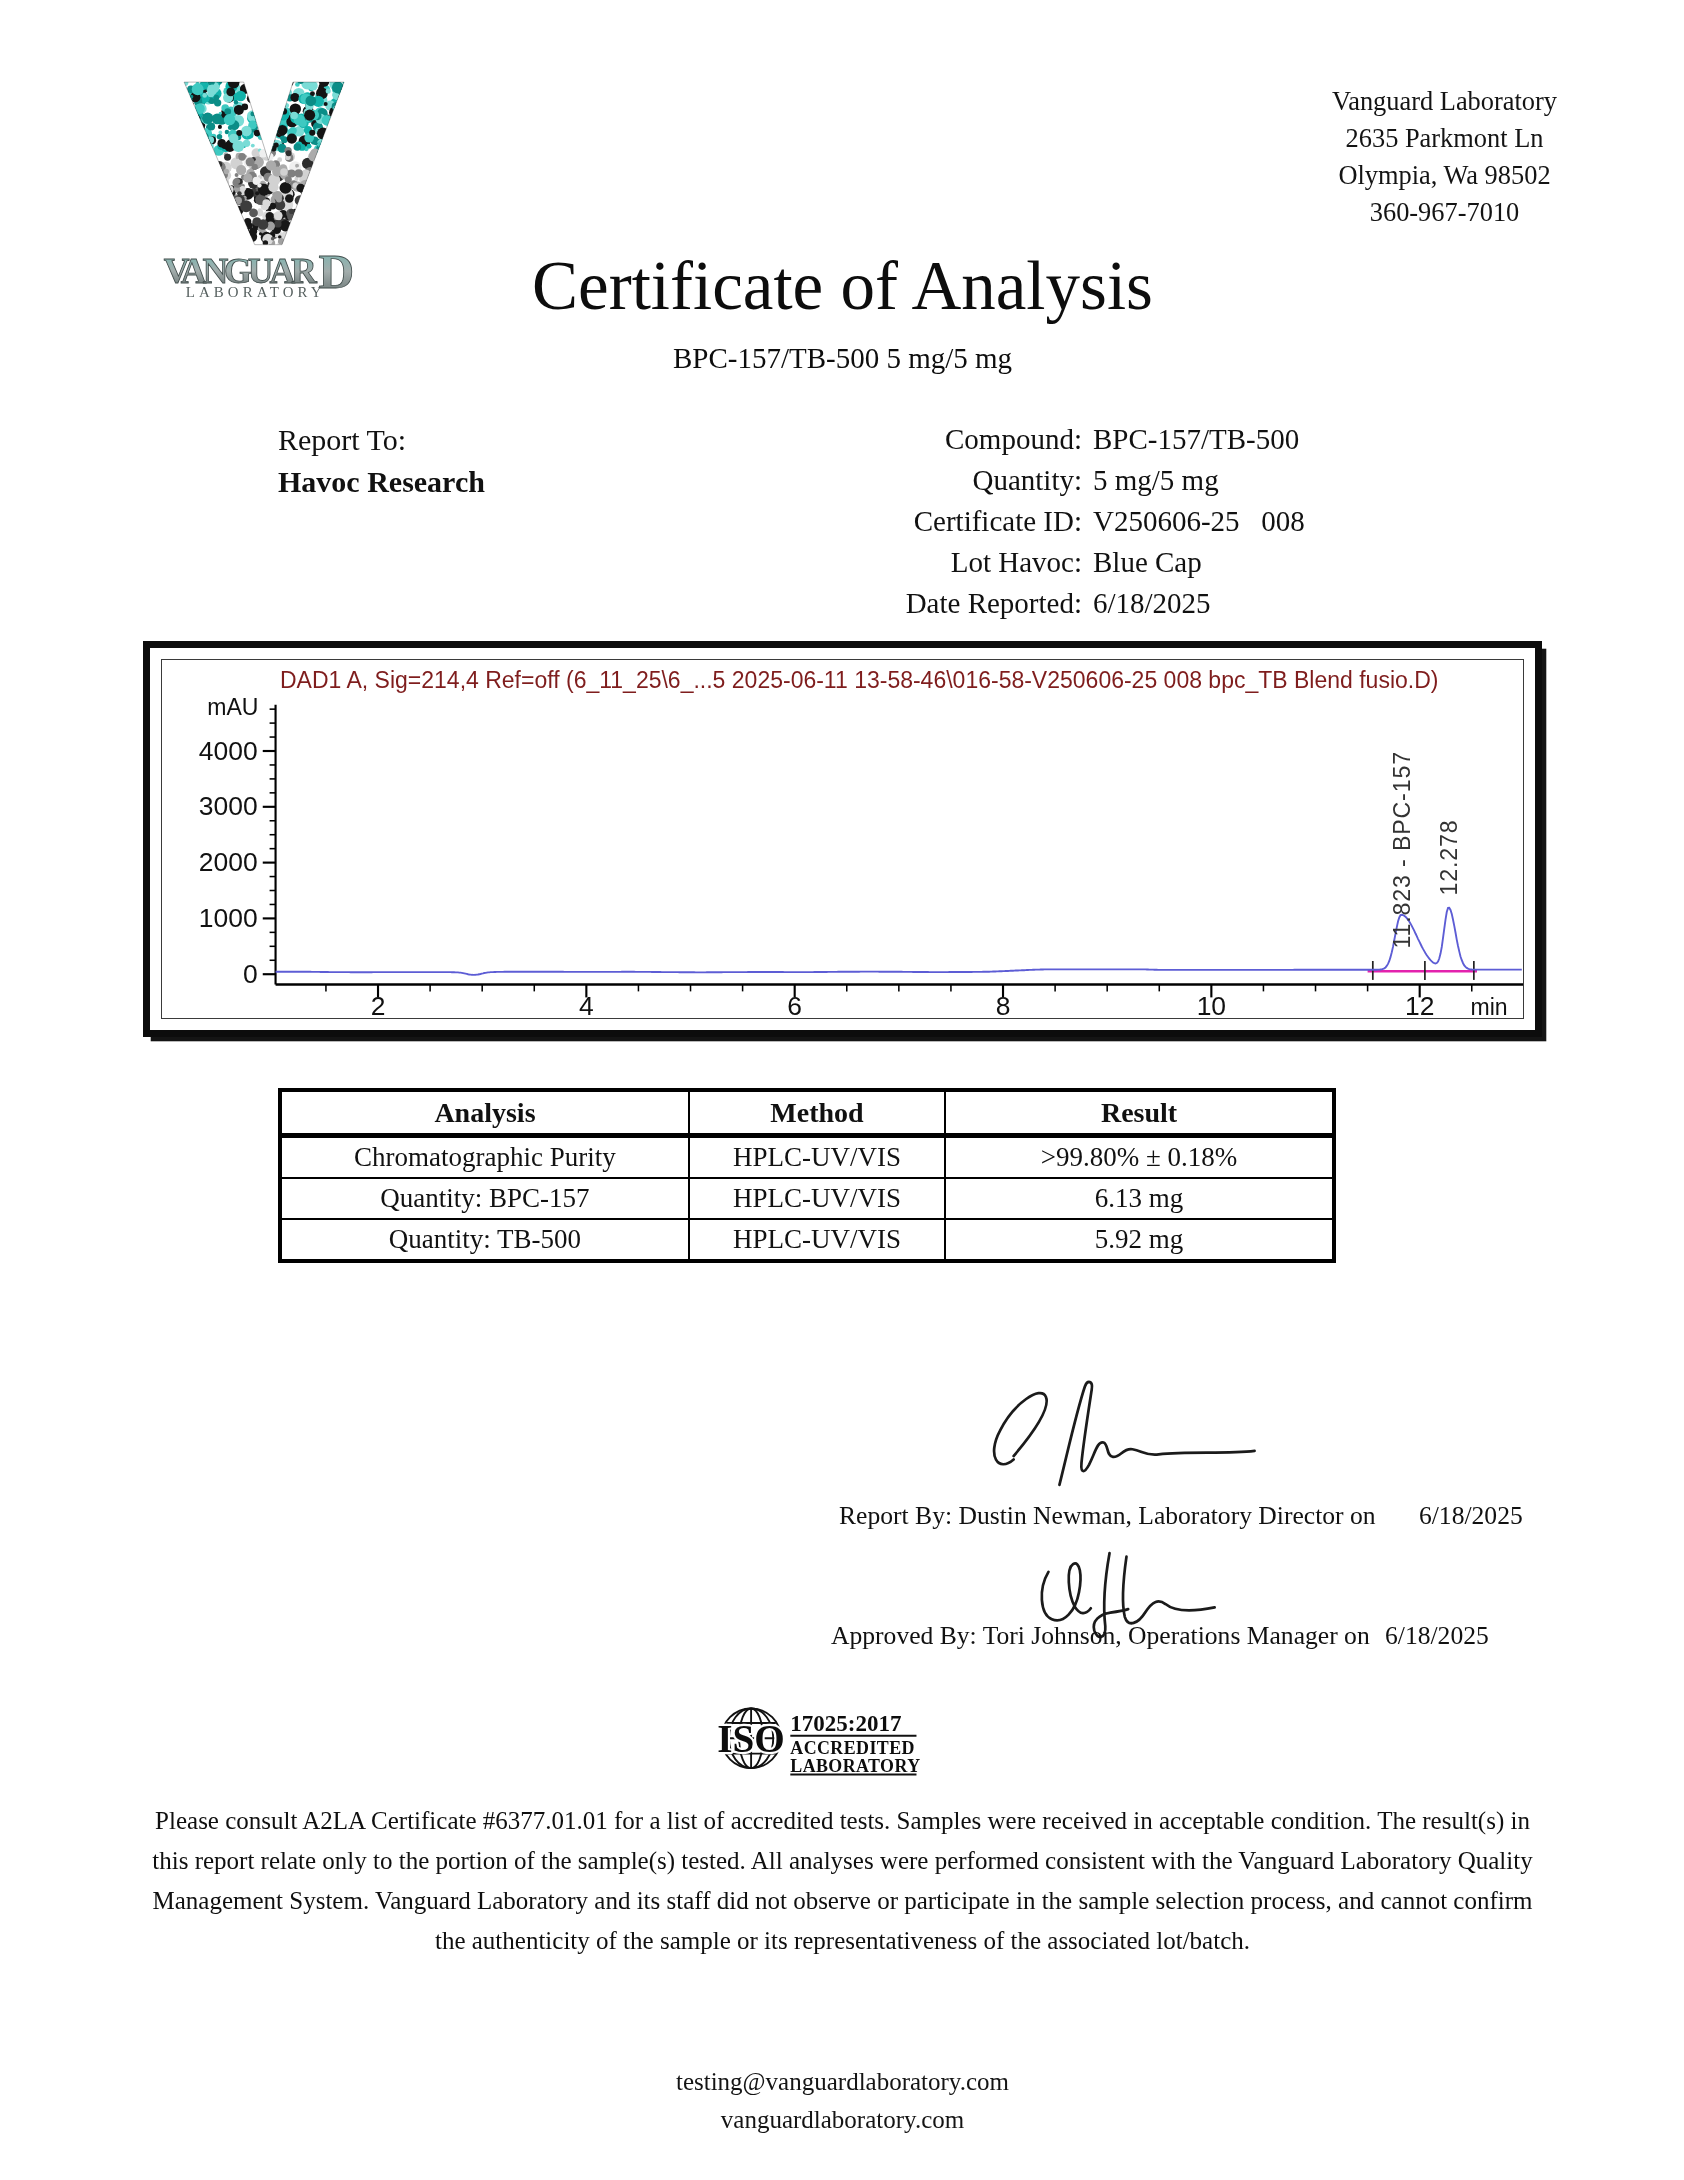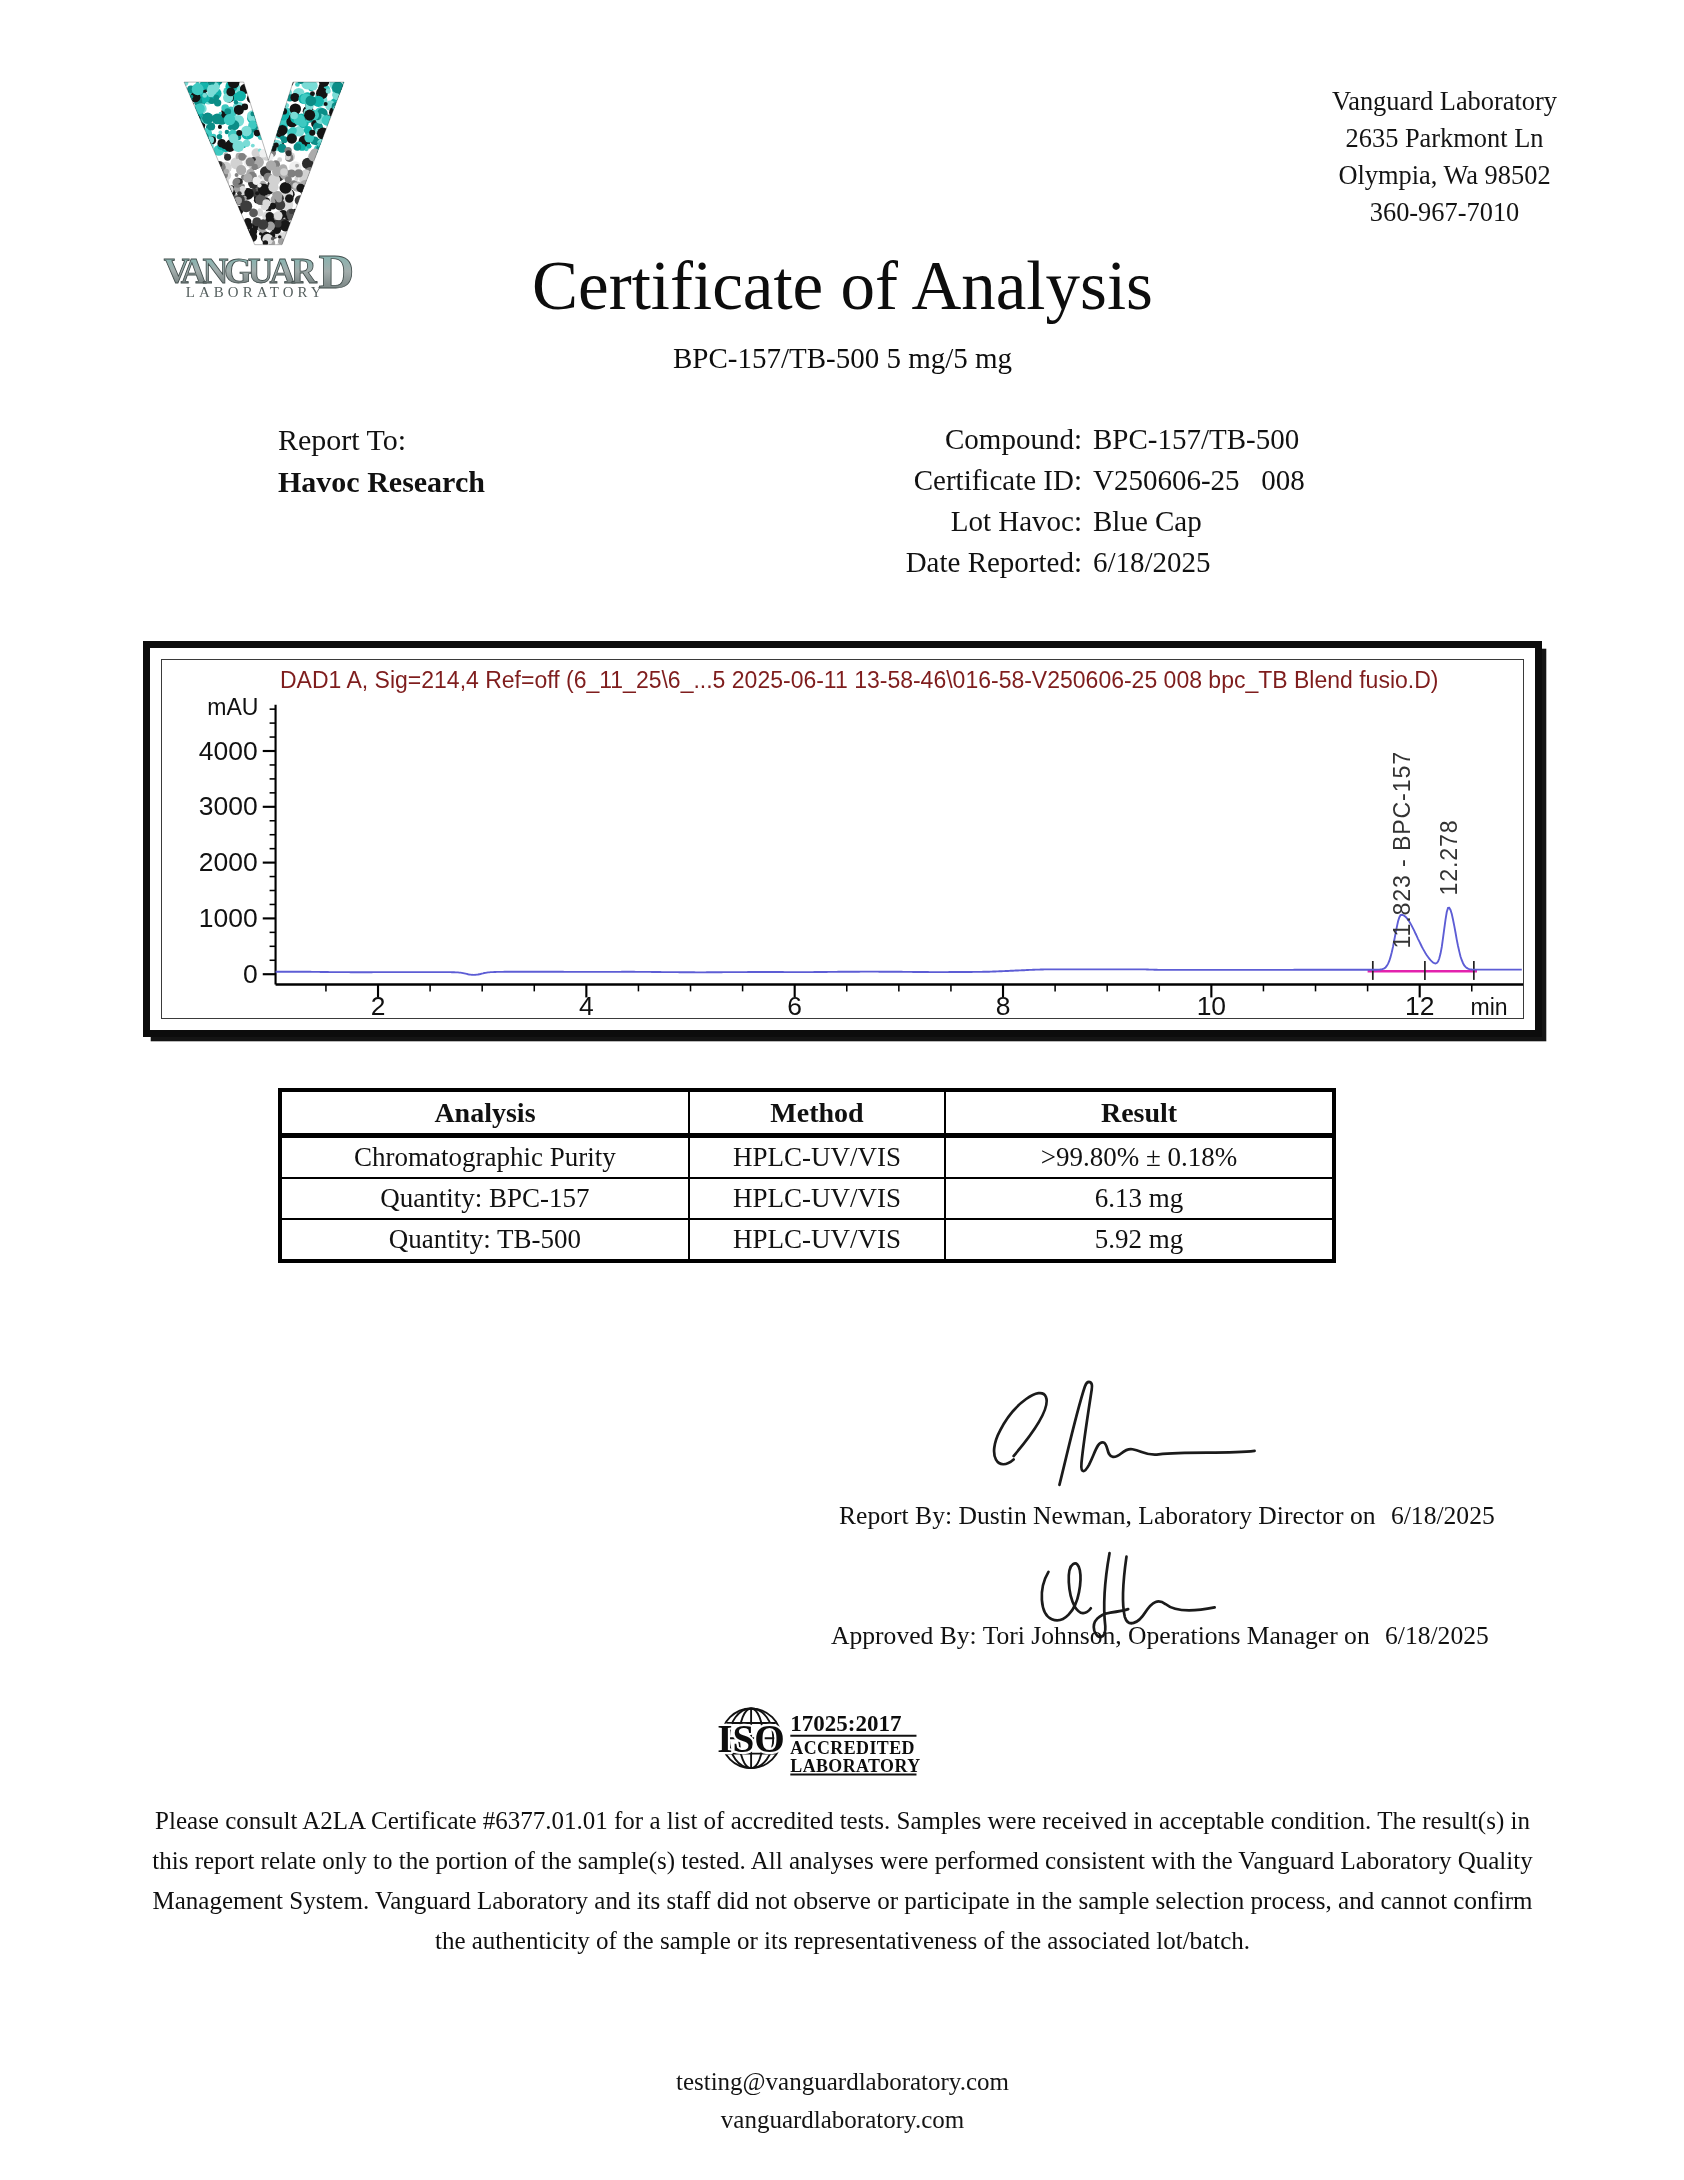--- a/index.html
+++ b/index.html
@@ -887,20 +887,24 @@
     <div>Report To:</div>
     <div class="name">Havoc Research</div>
   </div>
 
   <div class="abs details">
     <div class="drow">
       <span class="dlabel">Compound:</span>
       <span class="dval">BPC-157/TB-500</span>
     </div>
     <div class="drow">
+      <span class="dlabel">Quantity:</span>
+      <span class="dval">5 mg/5 mg</span>
+    </div>
+    <div class="drow">
       <span class="dlabel">Certificate ID:</span>
       <span class="dval">V250606-25   008</span>
     </div>
     <div class="drow">
       <span class="dlabel">Lot Havoc:</span>
       <span class="dval">Blue Cap</span>
     </div>
     <div class="drow">
       <span class="dlabel">Date Reported:</span>
       <span class="dval">6/18/2025</span>
@@ -1007,21 +1011,21 @@
       <td>HPLC-UV/VIS</td>
       <td>5.92 mg</td>
     </tr>
   </tbody>
     </table>
 
   <svg class="abs" style="left:984px;top:1378px;" width="290" height="112" viewBox="0 0 340 132">
     <path class="sig-path" d="M34,96 C16,112 2,92 18,62 C34,30 66,8 72,22 C78,36 56,66 34,92"></path>
     <path class="sig-path" d="M88,126 C98,86 108,40 118,10 C121,2 128,3 126,14 C122,40 116,78 114,100 C113,112 117,113 123,102 C130,88 133,74 140,76 C146,78 143,92 151,93 C160,94 163,82 174,84 C186,86 190,92 205,90 C240,86 285,90 318,86"></path>
   </svg>
-  <div class="abs sigline" style="left:839px;top:1501px;">
+  <div class="abs sigline" style="left:839px;top:1501px;gap:28px;">
     <span>Report By: Dustin Newman, Laboratory Director on</span>
     <span class="date">6/18/2025</span>
   </div>
 
   <svg class="abs" style="left:1031px;top:1543px;" width="213" height="106" viewBox="0 0 250 125">
     <path class="sig-path" d="M20,34 C8,54 10,84 24,90 C38,96 52,80 56,58 C60,38 57,20 49,25 C41,30 43,60 51,75 C57,85 64,85 70,77"></path>
     <path class="sig-path" d="M92,12 C87,40 84,72 87,98 C88,112 78,116 74,103 C71,92 80,84 93,82 C101,81 108,80 114,78"></path>
     <path class="sig-path" d="M112,16 C108,44 106,70 110,87 C114,100 126,95 134,82 C143,68 150,66 158,72 C170,82 196,80 216,76"></path>
   </svg>
   <div class="abs sigline" style="left:831px;top:1621px;">

